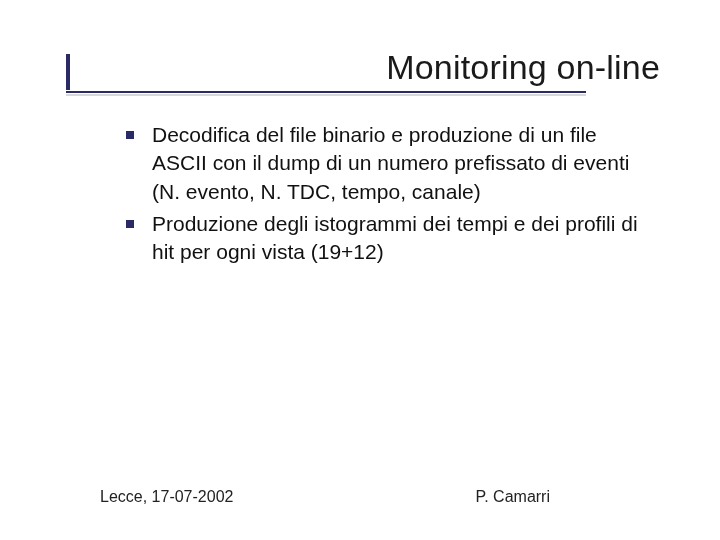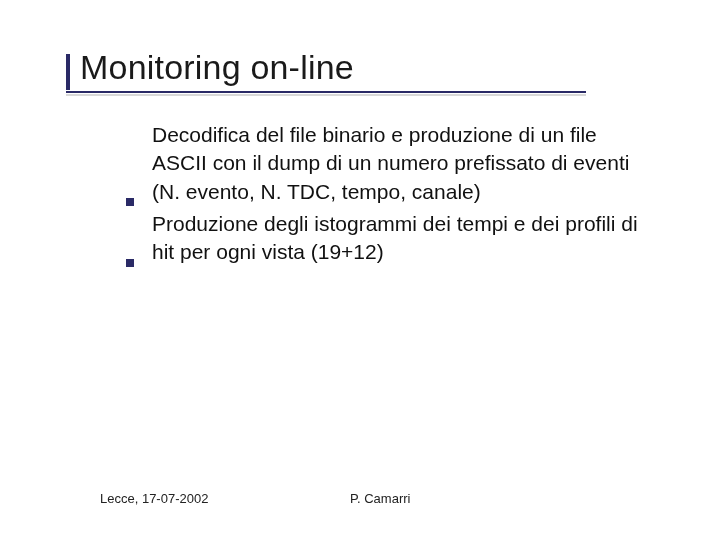--- a/index.html
+++ b/index.html
@@ -14,20 +14,21 @@
   .slide {
     width: 100%;
     height: 100%;
     padding: 48px 60px 0 60px;
     position: relative;
   }
   .title-wrap {
     position: relative;
     margin-left: 20px;
     margin-bottom: 28px;
+    text-align: right;
   }
   .accent-bar {
     position: absolute;
     left: -14px;
     top: 6px;
     width: 4px;
     height: 36px;
     background: #2a2a66;
   }
   .title {
@@ -52,21 +53,21 @@
     width: 520px;
     height: 2px;
     background: #d8d8d8;
   }
   .content {
     margin-left: 66px;
     margin-right: 10px;
   }
   .bullet-item {
     display: flex;
-    align-items: flex-end;
+    align-items: flex-start;
     margin-bottom: 4px;
   }
   .bullet {
     width: 8px;
     height: 8px;
     background: #2a2a66;
     flex-shrink: 0;
     margin-top: 10px;
     margin-right: 18px;
   }
@@ -74,25 +75,25 @@
     font-size: 21px;
     line-height: 1.35;
     color: #111;
   }
   .footer {
     position: absolute;
     bottom: 34px;
     left: 100px;
     right: 60px;
     display: flex;
-    font-size: 13px;
+    font-size: 16px;
     color: #222;
   }
   .footer-left { width: 250px; }
-  .footer-center { width: 200px; text-align: left; }
+  .footer-center { width: 200px; text-align: right; }
 </style>
 </head>
 <body>
 
 <div class="slide">
 
   <div class="title-wrap">
     <div class="accent-bar"></div>
     <div class="title">Monitoring on-line</div>
     <div class="underline"></div>

